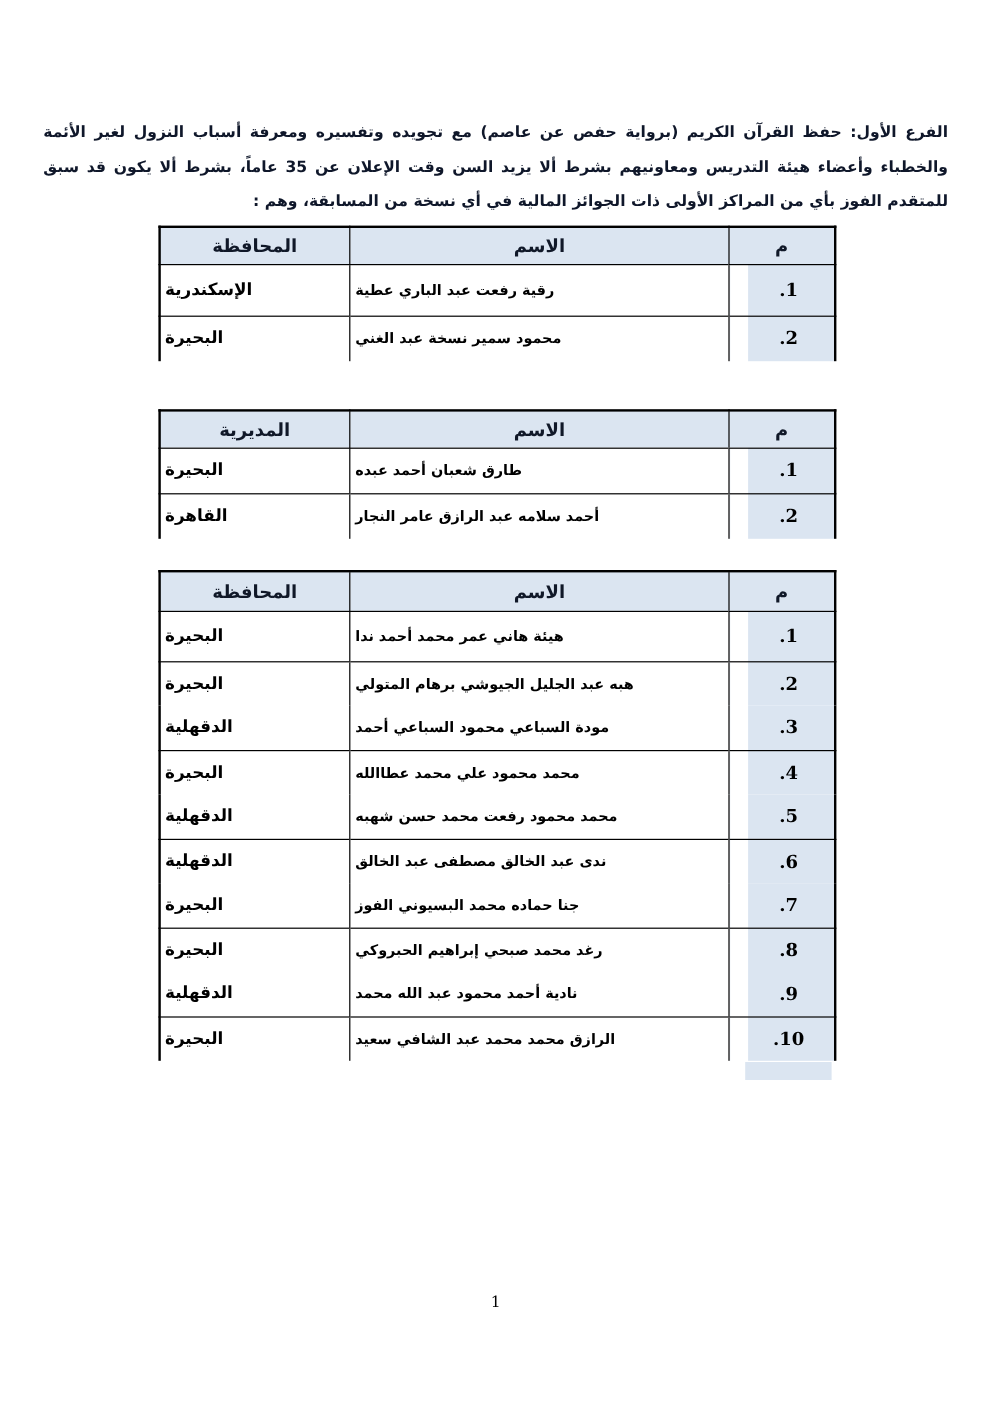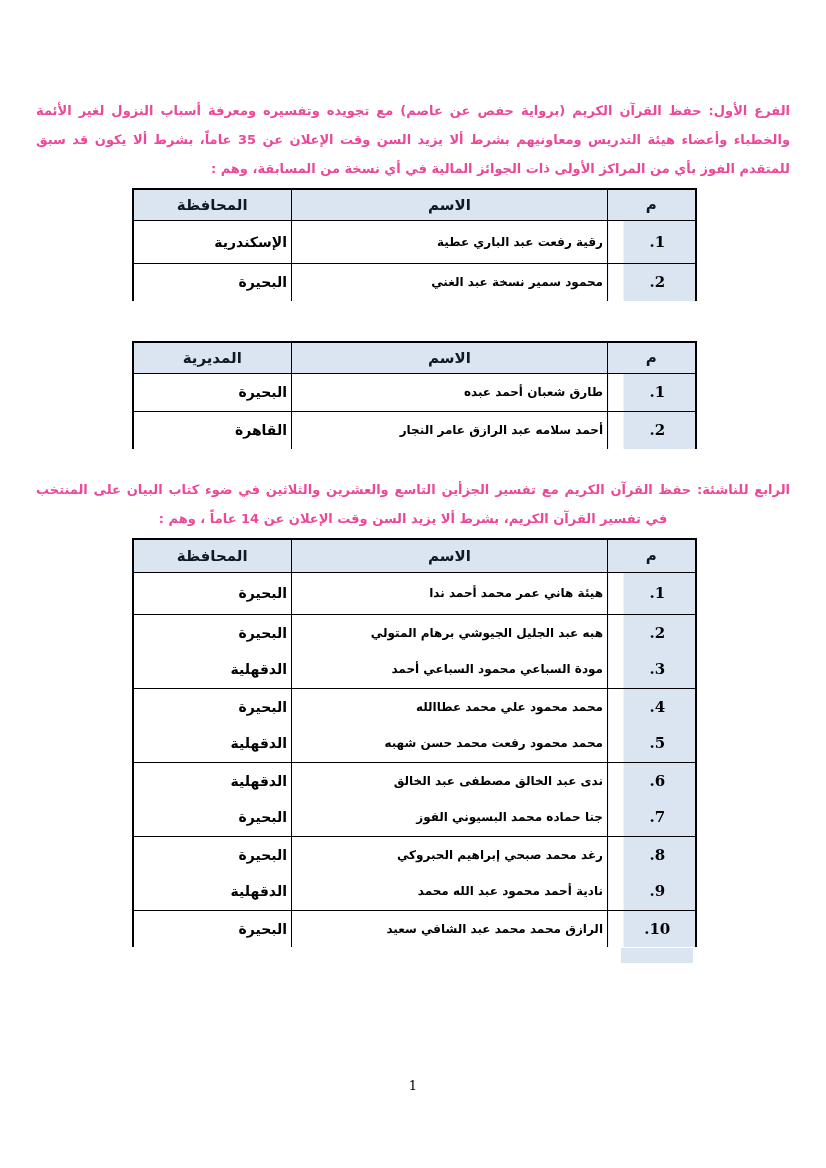--- a/index.html
+++ b/index.html
@@ -8,42 +8,42 @@
   body {
     width:826px; height:1168px; position:relative;
     background:#ffffff; overflow:hidden;
     font-family:"DejaVu Sans", sans-serif; color:var(--ink);
   }
   .content { position:absolute; top:96px; left:36px; width:754px; }
 
   
   .intro {
     direction:rtl; text-align:justify; font-weight:bold;
-    font-size:13px; line-height:29px; margin:0 0 5px 0; color:#ec4899;
+    font-size:13px; line-height:29px; margin:0 0 5px 0; color:#0f172a;
   }
   .center-last { text-align-last:center; }
 
   
   .twrap { width:563px; margin:2px auto 0 auto; position:relative; }
   .sec-1 { margin-bottom:40px; }
   .sec-2 { margin-bottom:26px; }
   .sec-3 { margin-bottom:0; }
 
   table {
     width:563px; table-layout:fixed; border-collapse:collapse; direction:rtl;
     border:2px solid var(--border); border-bottom:none;
   }
   col.c-num { width:88px; } col.c-name { width:316px; } col.c-region { width:159px; }
 
   th {
     background:var(--accent); color:var(--header-ink); font-weight:bold;
     font-size:15px; text-align:center; vertical-align:middle;
     border-bottom:1.5px solid var(--border); padding:0;margin-top:11px;
   }
-  td { vertical-align:middle; text-align:right; padding:0 4px; }
+  td { vertical-align:middle; text-align:left; padding:0 4px; }
   .cell-name { border-left:1px solid var(--border); border-right:1px solid var(--border); }
   td.cell-name { font-size:12px; font-weight:bold; direction:rtl; }
   td.cell-region { font-size:14px; font-weight:bold; direction:rtl; }
 
   td.cell-num {
     padding:0 0 0 12px; direction:ltr; text-align:center;
     background:linear-gradient(to left, var(--accent) 0 72px, transparent 72px);
     font-family:"DejaVu Serif", serif; font-size:15px; font-weight:bold;
   }
   tr.sep td { border-top:1px solid var(--border); }
@@ -123,21 +123,20 @@
             <td class="cell-num">.2</td>
             <td class="cell-name">أحمد سلامه عبد الرازق عامر النجار</td>
             <td class="cell-region">القاهرة</td>
           </tr>
         </tbody>
       </table>
     </div>
   </section>
 
   <section class="sec-3">
-    <p class="intro center-last" dir="rtl">الرابع للناشئة: حفظ القرآن الكريم مع تفسير الجزأين التاسع والعشرين والثلاثين في ضوء كتاب البيان على المنتخب في تفسير القرآن الكريم، بشرط ألا يزيد السن وقت الإعلان عن 14 عاماً ، وهم :</p>
     <div class="twrap">
       <table id="t3">
         <colgroup>
             <col class="c-num">
             <col class="c-name">
             <col class="c-region">
           </colgroup>
         <thead>
           <tr>
             <th class="cell-num-h">م</th>

